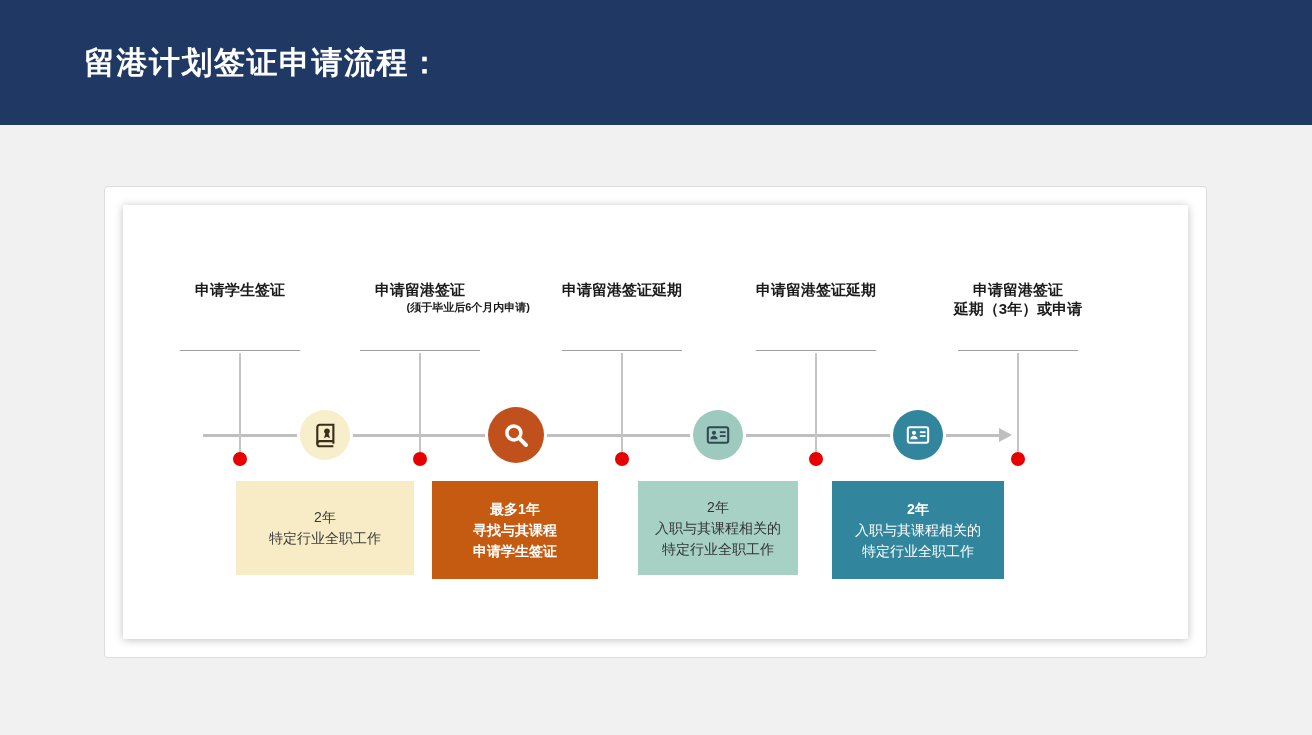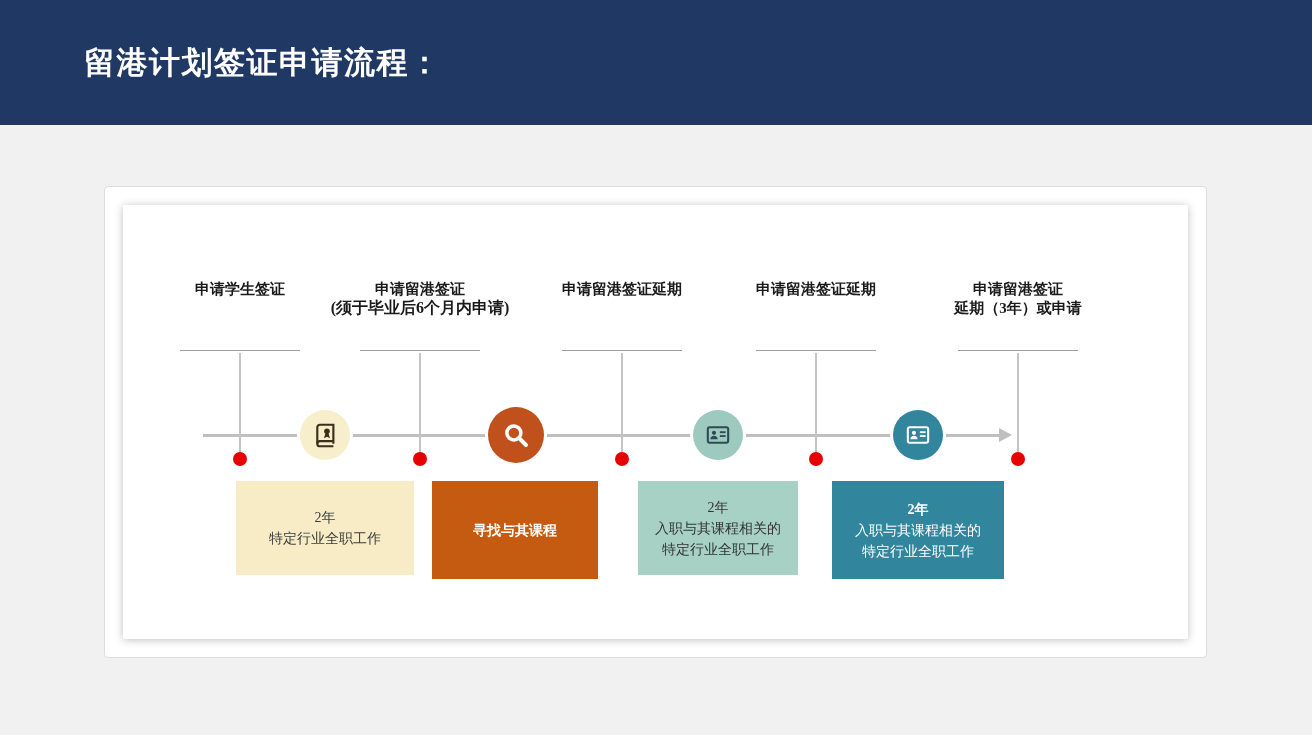--- a/index.html
+++ b/index.html
@@ -2,21 +2,21 @@
 <html><head>
 <meta charset="utf-8">
 <style>
   * { margin:0; padding:0; box-sizing:border-box; }
   html,body { width:1312px; height:735px; }
   body {
     font-family:"Liberation Sans","DejaVu Sans",sans-serif;
     background:#F1F1F1;
     overflow:hidden;
   }
-  #stage { position:relative; width:1312px; height:554px;font-family:Liberation Serif, serif; }
+  #stage { position:relative; width:1312px; height:554px; }
 
   
   .header { position:absolute; left:0; top:0; width:100%; height:125px; background:#1F3864; }
   .header .title {
     position:absolute; left:84px; top:42px;
     color:#FFFFFF; font-size:31px; font-weight:bold; letter-spacing:1.5px;
   }
 
   
   .card {
@@ -24,21 +24,21 @@
     background:#FFFFFF; border:1px solid #DCDCDC; border-radius:4px;
   }
   .card-inner {
     position:absolute; left:18px; top:18px; right:18px; bottom:18px;
     background:#FFFFFF; box-shadow:0 1px 9px rgba(0,0,0,0.25); border-radius:2px;
   }
 
   
   .step { position:absolute; top:256px; width:220px; height:200px; text-align:center;margin-top:24px; }
   .lbl-line { font-weight:bold; font-size:15px; color:#1A1A1A; line-height:19px; }
-  .lbl-line.sub { font-size:16px; line-height:17px; }
+  .lbl-line.sub { font-size:11px; line-height:17px;text-align:right; }
   .step-underline {
     position:absolute; left:50%; top:70px; width:120px; margin-left:-60px;
     border-top:1.5px solid #9E9E9E;
   }
   .step-vline {
     position:absolute; left:50%; top:73px; width:2px; height:106px; margin-left:-1px;
     background:#C4C4C4;
   }
   .step-dot {
     position:absolute; left:50%; top:172px; width:14px; height:14px; margin-left:-7px;
@@ -61,21 +61,21 @@
   }
   .t-icon.big { width:56px; height:56px; top:407px; }
   .t-icon svg { display:block; }
 
   
   .stage-box {
     position:absolute; top:481px;
     display:flex; flex-direction:column; align-items:center; justify-content:center;
     font-size:14px; line-height:21px; text-align:center;
   }
-  .stage-box.semibold { font-weight:600;gap:40px; }
+  .stage-box.semibold { font-weight:600; }
   .stage-box .first-bold { font-weight:bold; }
 </style>
 </head>
 <body>
 
 <div id="stage" style="background-color: rgb(241, 241, 241);">
 
   <div class="header" style="background-color: rgb(31, 56, 100);">
     <div class="title">留港计划签证申请流程：</div>
   </div>

